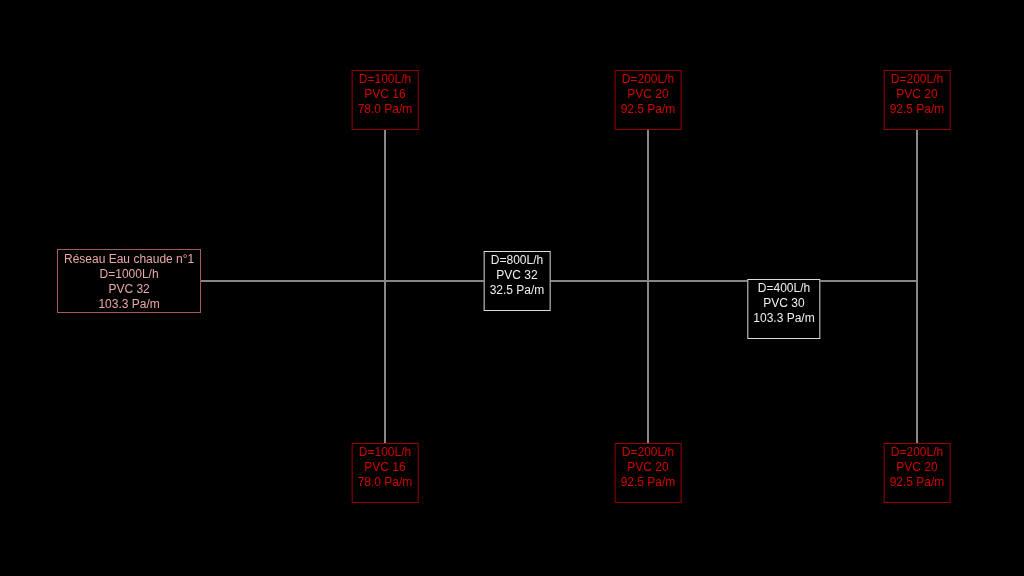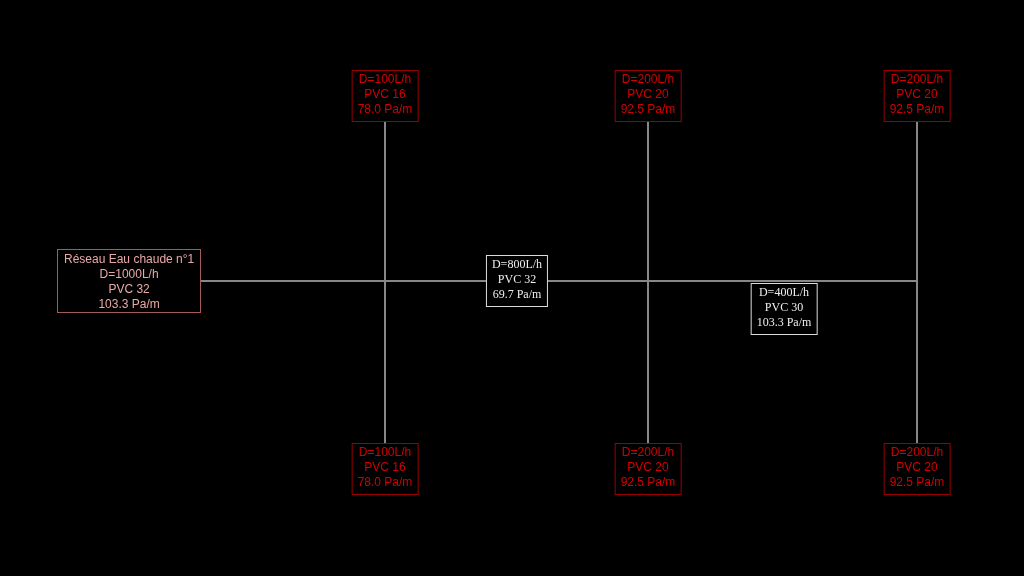--- a/index.html
+++ b/index.html
@@ -22,36 +22,35 @@
     background: var(--pipe-line, #888);
     z-index: 1;
   }
   .pipe.h { height: 2px; }
   .pipe.v { width: 2px; }
   .node {
     position: absolute;
     z-index: 2;
     background: #000;
     border: 1px solid;
-    padding: 1px 5px 4px 5px;
+    padding: 1px 5px 12px 5px;
     text-align: center;
     white-space: nowrap;
     box-sizing: border-box;
   }
   .node div { pointer-events: none; }
   .node.branch {
     color: var(--branch-text, #d40000);
     border-color: var(--branch-border, #9a0000);
     transform: translateX(-50%);
   }
   .node.main {
     color: var(--main-text, #f0f0f0);
     border-color: var(--main-border, #dcdcdc);
     transform: translate(-50%, -50%);
-    font-family: Liberation Serif, serif;
   }
   .node.source {
     color: var(--source-text, #e9a8a8);
     border-color: var(--source-border, #a35c5c);
     transform: translateY(-50%);
     padding: 2px 6px 0 6px;
   }
 </style>
 </head>
 <body>
@@ -66,21 +65,21 @@
   <div class="node source" style="left:57px; top:281px;">
     <div>Réseau Eau chaude n°1</div>
     <div>D=1000L/h</div>
     <div>PVC 32</div>
     <div>103.3 Pa/m</div>
   </div>
 
   <div class="node main" style="left:517px; top:281px;">
     <div>D=800L/h</div>
     <div>PVC 32</div>
-    <div>69.7 Pa/m</div>
+    <div>32.5 Pa/m</div>
   </div>
   <div class="node main" style="left:784px; top:281px;margin-top:28px;">
     <div>D=400L/h</div>
     <div>PVC 30</div>
     <div>103.3 Pa/m</div>
   </div>
 
   <div class="node branch" style="left:385px; top:70px;">
     <div>D=100L/h</div>
     <div>PVC 16</div>

